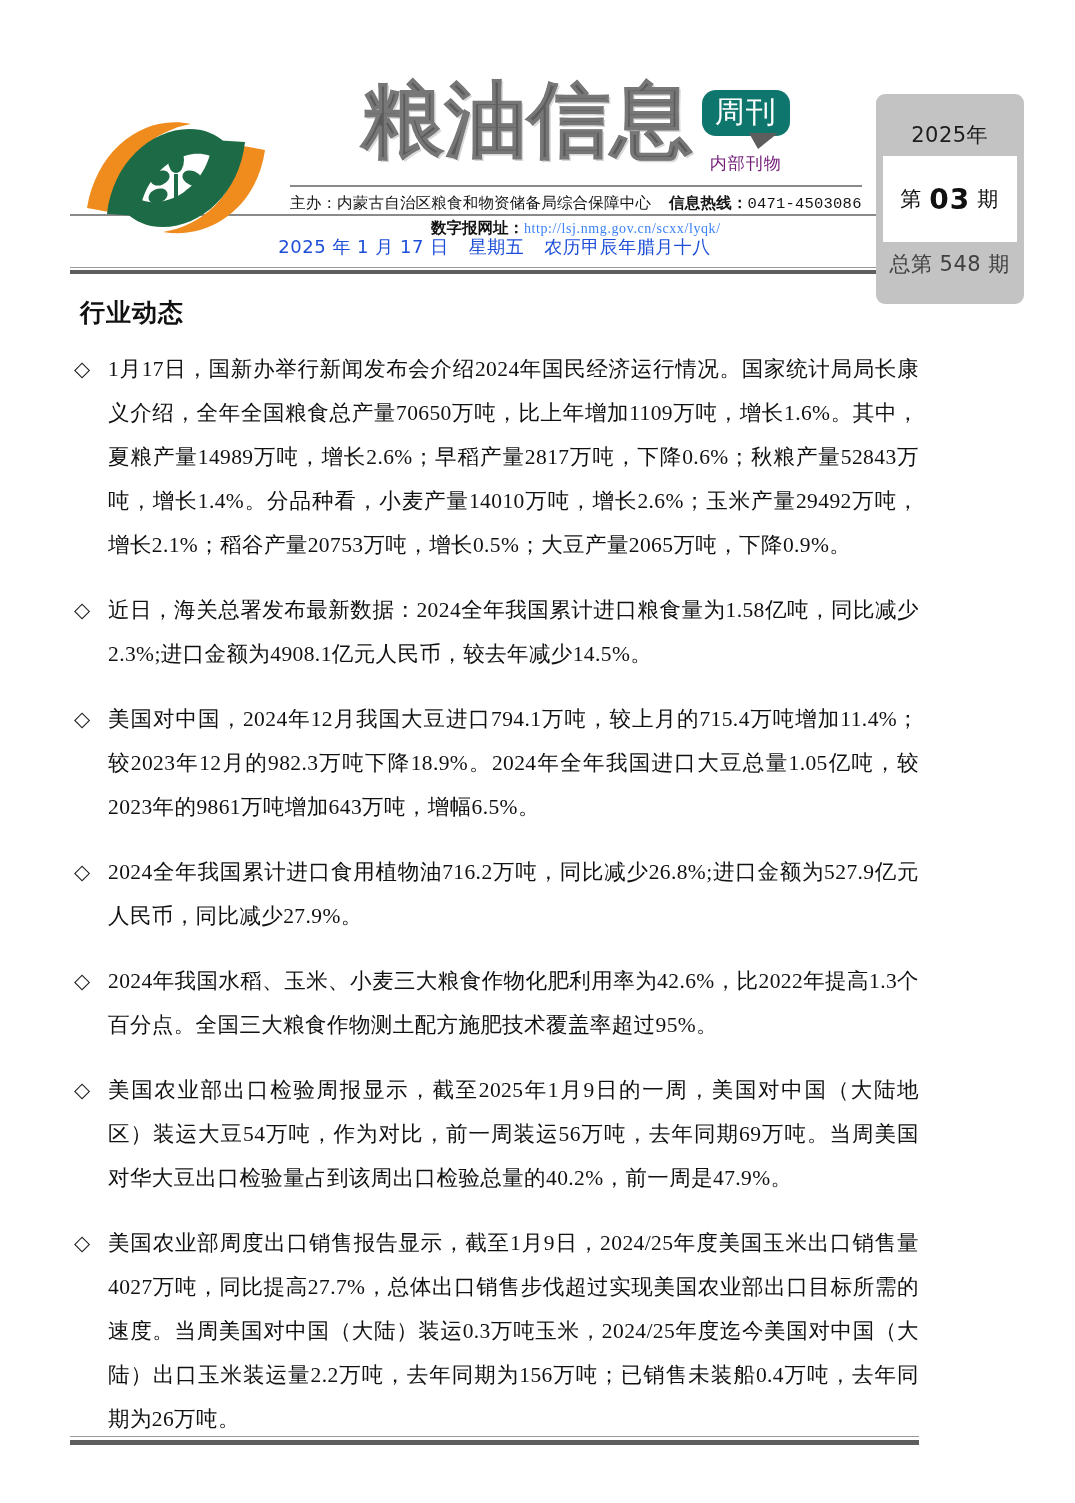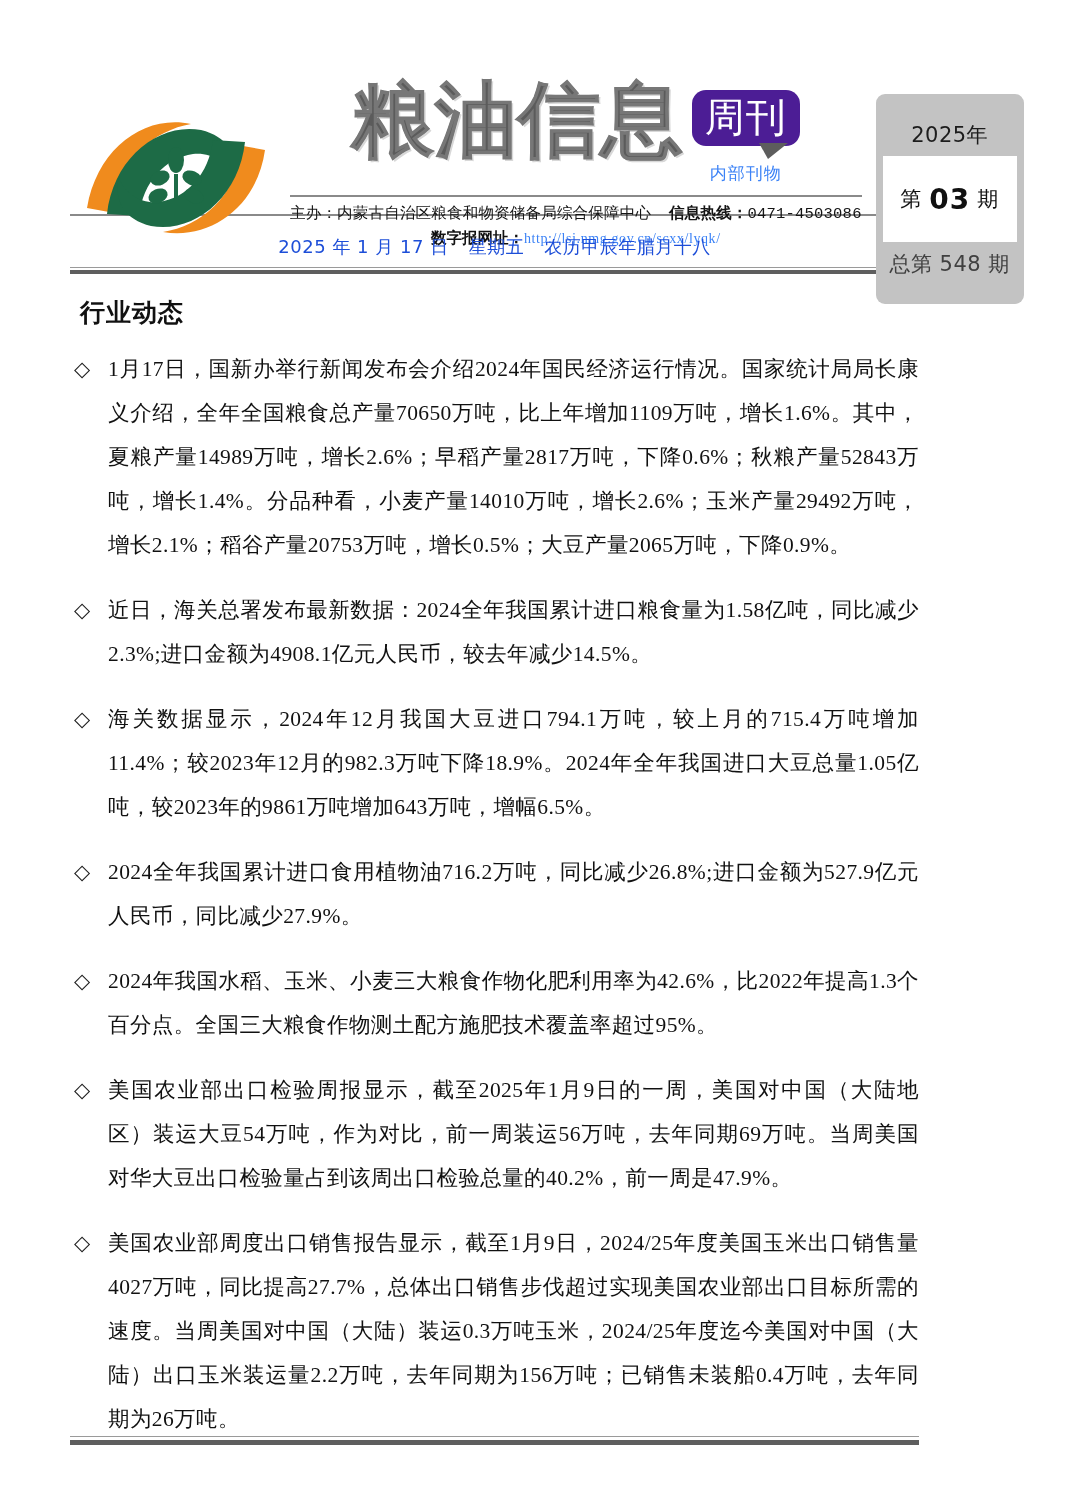--- a/index.html
+++ b/index.html
@@ -73,26 +73,26 @@
   .badge-col {
     display: flex;
     flex-direction: column;
     align-items: center;
     margin-left: 8px;
     padding-top: 10px;
   }
 
   .badge-bubble {
     position: relative;
-    background: #4c1d95;
+    background: #0f766e;
     border-radius: 14px;
     padding: 7px 13px 9px 13px;
     color: #ffffff;
     font-family: "DejaVu Sans", "Liberation Sans", sans-serif;
-    font-size: 40px;
+    font-size: 30px;
     font-weight: normal;
     line-height: 1;
     letter-spacing: 1px;
     white-space: nowrap;
   }
   .badge-bubble::after {
     content: "";
     position: absolute;
     right: 12px;
     bottom: -13px;
@@ -100,21 +100,21 @@
     height: 0;
     border-left: 9px solid transparent;
     border-right: 20px solid transparent;
     border-top: 16px solid #5d5d5d;
   }
 
   .badge-sub {
     margin-top: 16px;
     font-family: "DejaVu Sans", "Liberation Sans", sans-serif;
     font-size: 17px;
-    color: #3b82f6;
+    color: #701a75;
     letter-spacing: 1px;
     white-space: nowrap;
   }
 
   .pub-lines {
     margin-top: 10px;
     border-top: 2px solid #8a8a8a;
     padding-top: 6px;
     text-align: center;
   }
@@ -332,21 +332,21 @@
     <li class="news-item">
       <span class="bullet">◇</span>
       <span class="news-text">1月17日，国新办举行新闻发布会介绍2024年国民经济运行情况。国家统计局局长康义介绍，全年全国粮食总产量70650万吨，比上年增加1109万吨，增长1.6%。其中，夏粮产量14989万吨，增长2.6%；早稻产量2817万吨，下降0.6%；秋粮产量52843万吨，增长1.4%。分品种看，小麦产量14010万吨，增长2.6%；玉米产量29492万吨，增长2.1%；稻谷产量20753万吨，增长0.5%；大豆产量2065万吨，下降0.9%。</span>
     </li>
     <li class="news-item">
       <span class="bullet">◇</span>
       <span class="news-text">近日，海关总署发布最新数据：2024全年我国累计进口粮食量为1.58亿吨，同比减少2.3%;进口金额为4908.1亿元人民币，较去年减少14.5%。</span>
     </li>
     <li class="news-item">
       <span class="bullet">◇</span>
-      <span class="news-text">海关数据显示，2024年12月我国大豆进口794.1万吨，较上月的715.4万吨增加11.4%；较2023年12月的982.3万吨下降18.9%。2024年全年我国进口大豆总量1.05亿吨，较2023年的9861万吨增加643万吨，增幅6.5%。</span>
+      <span class="news-text">美国对中国，2024年12月我国大豆进口794.1万吨，较上月的715.4万吨增加11.4%；较2023年12月的982.3万吨下降18.9%。2024年全年我国进口大豆总量1.05亿吨，较2023年的9861万吨增加643万吨，增幅6.5%。</span>
     </li>
     <li class="news-item">
       <span class="bullet">◇</span>
       <span class="news-text">2024全年我国累计进口食用植物油716.2万吨，同比减少26.8%;进口金额为527.9亿元人民币，同比减少27.9%。</span>
     </li>
     <li class="news-item">
       <span class="bullet">◇</span>
       <span class="news-text">2024年我国水稻、玉米、小麦三大粮食作物化肥利用率为42.6%，比2022年提高1.3个百分点。全国三大粮食作物测土配方施肥技术覆盖率超过95%。</span>
     </li>
     <li class="news-item">

